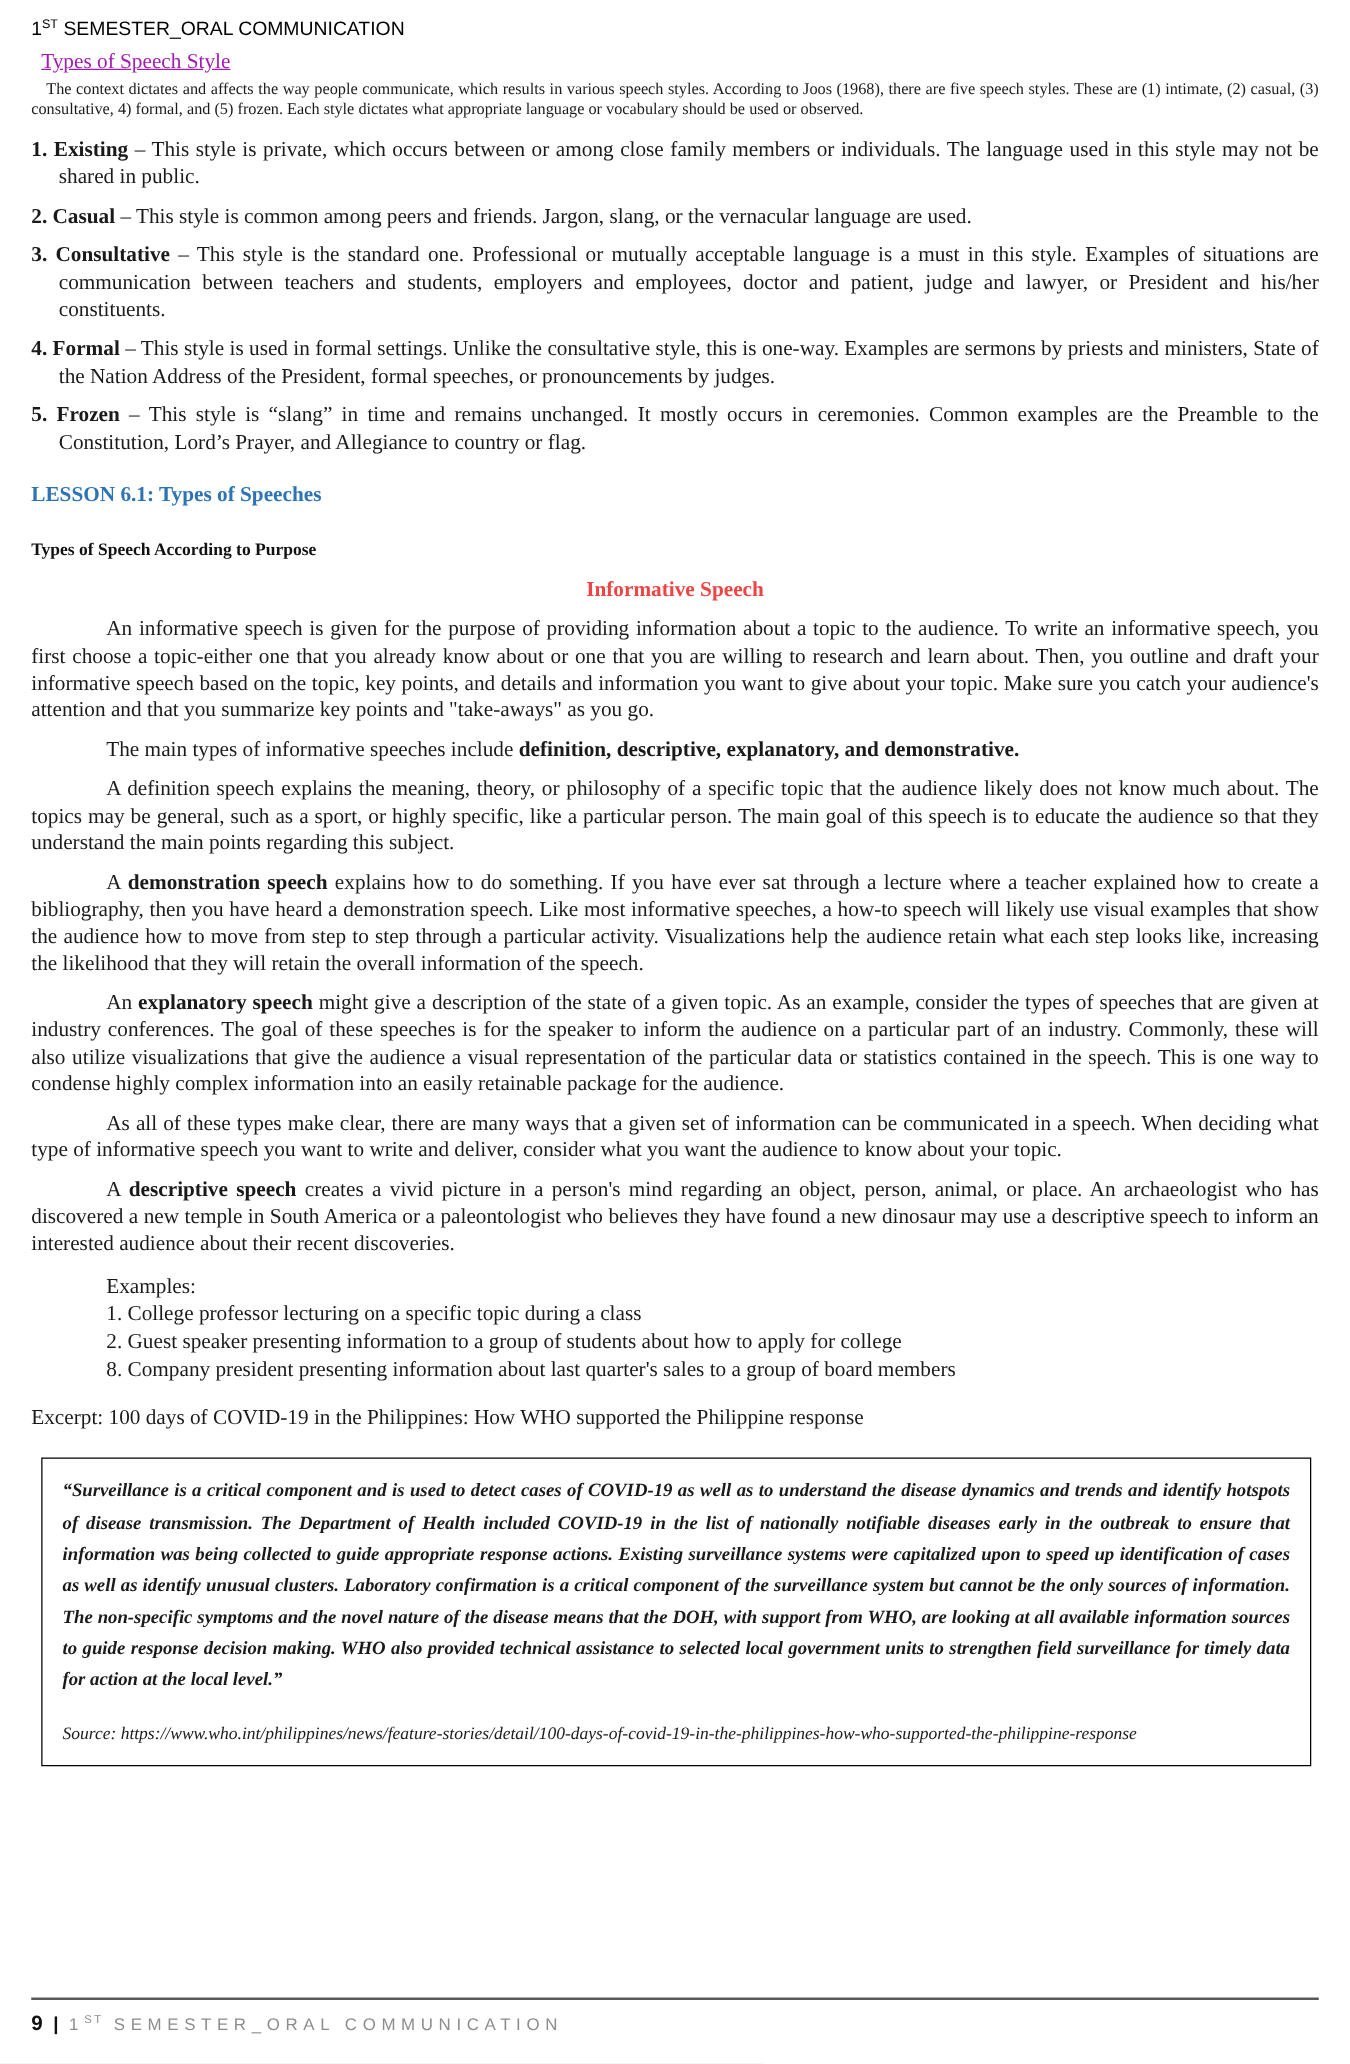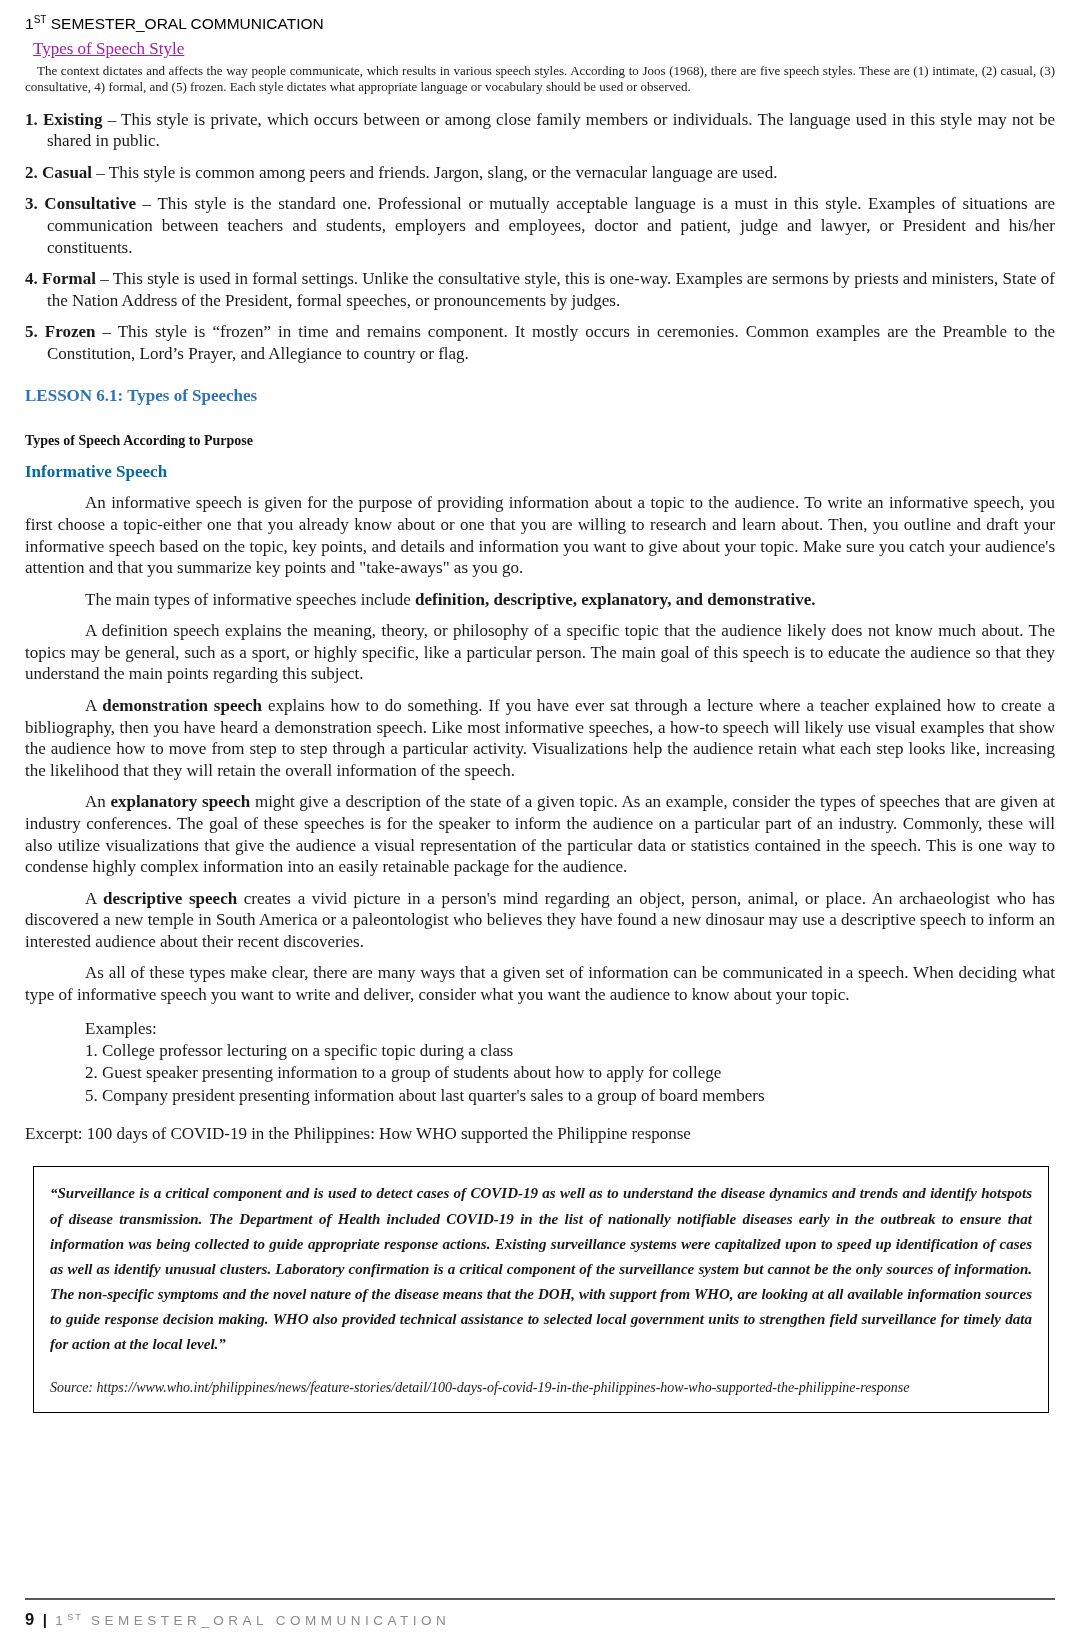--- a/index.html
+++ b/index.html
@@ -10,21 +10,21 @@
     color:#1a1a1a; font-family:"Liberation Serif", serif;
   }
   .doc-header { font-family:"Liberation Sans", sans-serif; font-size:15.5px; color:#000; margin:0 0 6px 0; }
   .doc-header sup { font-size:10px; }
   .link-heading { color:#a21caf; font-weight:normal; text-decoration:underline; font-size:17px; margin:0 0 4px 8px; cursor:pointer; }
   .intro { font-size:13px; line-height:1.25; text-align:justify; text-indent:12px; margin:4px 0 13px 0; }
   .style-item { font-size:17px; line-height:1.27; text-align:justify; padding-left:22px; text-indent:-22px; margin:0 0 10px 0; }
   .style-item b { font-weight:bold; }
   .lesson-heading { color:#2e74b5; font-size:17px; font-weight:bold; margin:22px 0 0 0; }
   .purpose-heading { font-size:14px; font-weight:bold; margin:27px 0 0 0; color:#111; }
-  .informative-heading { font-size:17px; font-weight:bold; margin:13px 0 0 0; color:#0369a1; }
+  .informative-heading { font-size:17px; font-weight:bold; margin:13px 0 0 0; color:#ef4444;text-align:center; }
   .body-para { font-size:17px; line-height:1.27; text-align:justify; text-indent:60px; margin:10px 0 0 0; }
   .examples { margin:12px 0 0 60px; font-size:17px; line-height:1.32; }
   .examples .ex-line { margin:0; }
   .excerpt-caption { font-size:17px; margin:17px 0 0 0; }
   .quote-box { margin:22px 6px 0 8px; border:1.5px solid #000; padding:14px 16px 16px 16px; }
   .quote-text { font-style:italic; font-size:15px; line-height:1.68; text-align:justify; margin:0;font-weight:bold; }
   .quote-source { font-style:italic; font-size:14px; margin:22px 0 0 0; }
   .page-footer {
     position:absolute; left:25px; right:25px; bottom:22px;
     border-top:2px solid #595959; padding-top:10px;
@@ -63,49 +63,49 @@
       <span>– This style is the standard one. Professional or mutually acceptable language is a must in this style. Examples of situations are communication between teachers and students, employers and employees, doctor and patient, judge and lawyer, or President and his/her constituents.</span>
     </p>
     <p class="style-item">
       <b>4.</b>
       <b>Formal</b>
       <span>– This style is used in formal settings. Unlike the consultative style, this is one-way. Examples are sermons by priests and ministers, State of the Nation Address of the President, formal speeches, or pronouncements by judges.</span>
     </p>
     <p class="style-item">
       <b>5.</b>
       <b>Frozen</b>
-      <span>– This style is “frozen” in time and remains component. It mostly occurs in ceremonies. Common examples are the Preamble to the Constitution, Lord’s Prayer, and Allegiance to country or flag.</span>
+      <span>– This style is “slang” in time and remains unchanged. It mostly occurs in ceremonies. Common examples are the Preamble to the Constitution, Lord’s Prayer, and Allegiance to country or flag.</span>
     </p>
   </div>
 
   <h2 class="lesson-heading">LESSON 6.1: Types of Speeches</h2>
 
   <h3 class="purpose-heading">Types of Speech According to Purpose</h3>
 
   <h3 class="informative-heading">Informative Speech</h3>
 
   <p class="body-para"><span>An informative speech is given for the purpose of providing information about a topic to the audience. To write an informative speech, you first choose a topic-either one that you already know about or one that you are willing to research and learn about. Then, you outline and draft your informative speech based on the topic, key points, and details and information you want to give about your topic. Make sure you catch your audience's attention and that you summarize key points and "take-aways" as you go.</span></p>
 
   <p class="body-para"><span>The main types of informative speeches include </span><b>definition, descriptive, explanatory, and demonstrative.</b></p>
 
   <p class="body-para"><span>A definition speech explains the meaning, theory, or philosophy of a specific topic that the audience likely does not know much about. The topics may be general, such as a sport, or highly specific, like a particular person. The main goal of this speech is to educate the audience so that they understand the main points regarding this subject.</span></p>
 
   <p class="body-para"><span>A </span><b>demonstration speech</b><span> explains how to do something. If you have ever sat through a lecture where a teacher explained how to create a bibliography, then you have heard a demonstration speech. Like most informative speeches, a how-to speech will likely use visual examples that show the audience how to move from step to step through a particular activity. Visualizations help the audience retain what each step looks like, increasing the likelihood that they will retain the overall information of the speech.</span></p>
 
   <p class="body-para"><span>An </span><b>explanatory speech</b><span> might give a description of the state of a given topic. As an example, consider the types of speeches that are given at industry conferences. The goal of these speeches is for the speaker to inform the audience on a particular part of an industry. Commonly, these will also utilize visualizations that give the audience a visual representation of the particular data or statistics contained in the speech. This is one way to condense highly complex information into an easily retainable package for the audience.</span></p>
 
+  <p class="body-para"><span>As all of these types make clear, there are many ways that a given set of information can be communicated in a speech. When deciding what type of informative speech you want to write and deliver, consider what you want the audience to know about your topic.</span></p>
+
   <p class="body-para"><span>A </span><b>descriptive speech</b><span> creates a vivid picture in a person's mind regarding an object, person, animal, or place. An archaeologist who has discovered a new temple in South America or a paleontologist who believes they have found a new dinosaur may use a descriptive speech to inform an interested audience about their recent discoveries.</span></p>
-
-  <p class="body-para"><span>As all of these types make clear, there are many ways that a given set of information can be communicated in a speech. When deciding what type of informative speech you want to write and deliver, consider what you want the audience to know about your topic.</span></p>
 
   <div class="examples">
     <p class="ex-line">Examples:</p>
     <p class="ex-line">1. College professor lecturing on a specific topic during a class</p>
     <p class="ex-line">2. Guest speaker presenting information to a group of students about how to apply for college</p>
-    <p class="ex-line">5. Company president presenting information about last quarter's sales to a group of board members</p>
+    <p class="ex-line">8. Company president presenting information about last quarter's sales to a group of board members</p>
   </div>
 
   <p class="excerpt-caption">Excerpt: 100 days of COVID-19 in the Philippines: How WHO supported the Philippine response</p>
 
   <div class="quote-box">
     <p class="quote-text">“Surveillance is a critical component and is used to detect cases of COVID-19 as well as to understand the disease dynamics and trends and identify hotspots of disease transmission. The Department of Health included COVID-19 in the list of nationally notifiable diseases early in the outbreak to ensure that information was being collected to guide appropriate response actions. Existing surveillance systems were capitalized upon to speed up identification of cases as well as identify unusual clusters. Laboratory confirmation is a critical component of the surveillance system but cannot be the only sources of information. The non-specific symptoms and the novel nature of the disease means that the DOH, with support from WHO, are looking at all available information sources to guide response decision making. WHO also provided technical assistance to selected local government units to strengthen field surveillance for timely data for action at the local level.”</p>
     <p class="quote-source">Source: https://www.who.int/philippines/news/feature-stories/detail/100-days-of-covid-19-in-the-philippines-how-who-supported-the-philippine-response</p>
   </div>
 
   <div class="page-footer">

